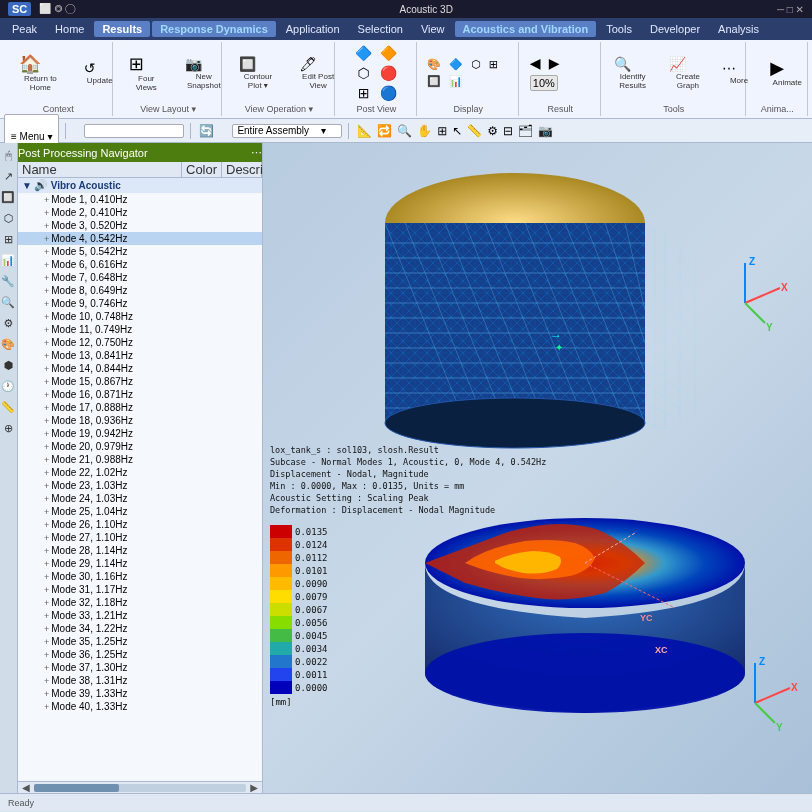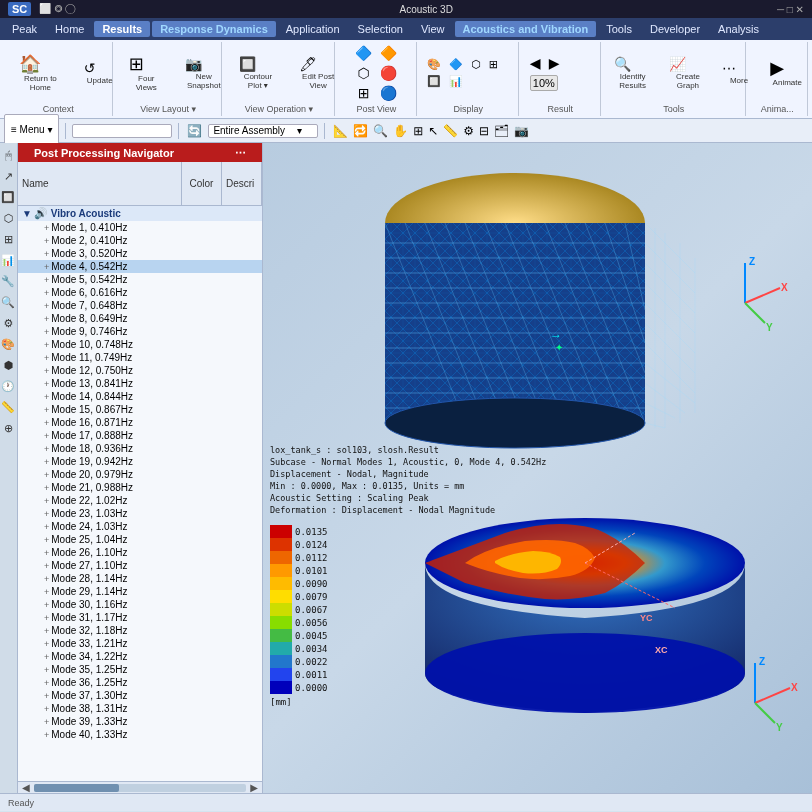--- a/index.html
+++ b/index.html
@@ -20,38 +20,38 @@
     .ribbon-group-label { font-size: 9px; color: #555; margin-top: auto; padding-top: 2px; text-align: center; }
     .ribbon-buttons { display: flex; gap: 2px; align-items: center; flex: 1; }
     .ribbon-btn { display: flex; flex-direction: column; align-items: center; cursor: pointer; padding: 2px 4px; border-radius: 3px; min-width: 32px; }
     .ribbon-btn .btn-icon { font-size: 18px; line-height: 1; }
     .ribbon-btn .btn-label { font-size: 8px; color: #333; text-align: center; white-space: nowrap; margin-top: 1px; margin-left: 20px; }
     .ribbon-btn-sm { display: flex; flex-direction: column; align-items: center; cursor: pointer; padding: 1px 3px; border-radius: 2px; }
     .ribbon-btn-sm .btn-icon { font-size: 14px; }
 
     
     #toolbar-row { background: #e8eef8; border-bottom: 1px solid #aab8d0; height: 24px; display: flex; align-items: center; padding: 0 4px; gap: 4px; }
-    .toolbar-btn { background: #fff; border: 1px solid #aab; border-radius: 2px; padding: 9px 6px; font-size: 10px; cursor: pointer; height: 34px; }
-    .toolbar-dropdown { background: #fff; border: 1px solid #aab; border-radius: 2px; padding: 1px 4px; font-size: 10px; height: 14px; display: flex; align-items: center; gap: 12px; cursor: pointer; }
+    .toolbar-btn { background: #fff; border: 1px solid #aab; border-radius: 2px; padding: 16px 6px; font-size: 10px; cursor: pointer; height: 34px; }
+    .toolbar-dropdown { background: #fff; border: 1px solid #aab; border-radius: 2px; padding: 1px 4px; font-size: 10px; height: 14px; display: flex; align-items: center; gap: 12px; cursor: pointer; margin-left: 12px; }
     .toolbar-sep { width: 1px; background: #aab8d0; height: 16px; margin: 0 2px; }
     .toolbar-icons { display: flex; align-items: center; gap: 1px; }
     .toolbar-icon { font-size: 12px; cursor: pointer; padding: 1px 2px; border-radius: 2px; }
 
     
     #main-area { display: flex; height: calc(812px - 18px - 22px - 74px - 24px - 24px); }
 
     
     #left-icons { width: 18px; background: #d0dce8; border-right: 1px solid #aab8d0; display: flex; flex-direction: column; align-items: center; padding: 4px 0; gap: 4px; }
     .left-icon { font-size: 11px; cursor: pointer; color: #333; padding: 2px; }
 
     
     #navigator { width: 245px; background: #f5f8fc; border-right: 1px solid #aab8d0; display: flex; flex-direction: column; }
-    #navigator-header { background: #b91c1c; color: #fff; font-size: 11px; font-weight: bold; padding: 3px 16px; display: flex; justify-content: space-between; align-items: center; }
+    #navigator-header { background: #4d7c0f; color: #fff; font-size: 11px; font-weight: normal; padding: 3px 0; display: flex; justify-content: space-between; align-items: center; }
     #navigator-cols { display: flex; background: #e0e8f4; border-bottom: 1px solid #aab8d0; }
-    .nav-col { font-size: 10px; color: #333; padding: 16px 4px; border-right: 1px solid #aab8d0; }
+    .nav-col { font-size: 13px; color: #333; padding: 0 4px; border-right: 1px solid #aab8d0; }
     .nav-col.name { flex: 1; }
     .nav-col.color { width: 40px; text-align: center; }
     .nav-col.desc { width: 40px; }
     #navigator-tree { flex: 1; overflow-y: auto; background: #f5f8fc; }
     .tree-item { display: flex; align-items: center; padding: 1px 4px; cursor: pointer; font-size: 10px; white-space: nowrap; }
     .tree-item.selected { background: #b8d4f0; }
     .tree-item.root { font-weight: bold; color: #1a3a7a; background: #dce8f8; }
     .tree-indent { display: inline-block; width: 12px; }
     .tree-icon { margin-right: 3px; font-size: 11px; }
     #nav-bottom { height: 12px; background: #e0e8f4; border-top: 1px solid #aab8d0; display: flex; align-items: center; padding: 0 4px; }

